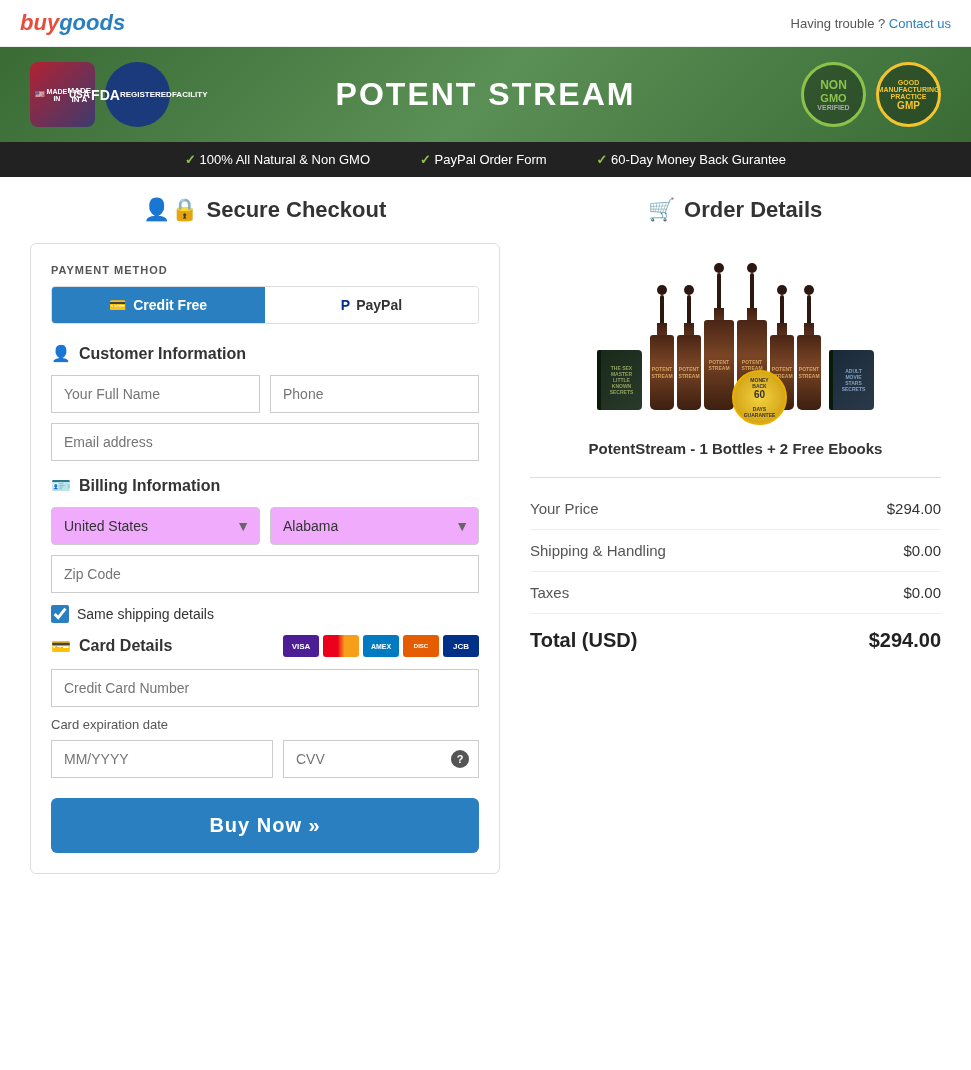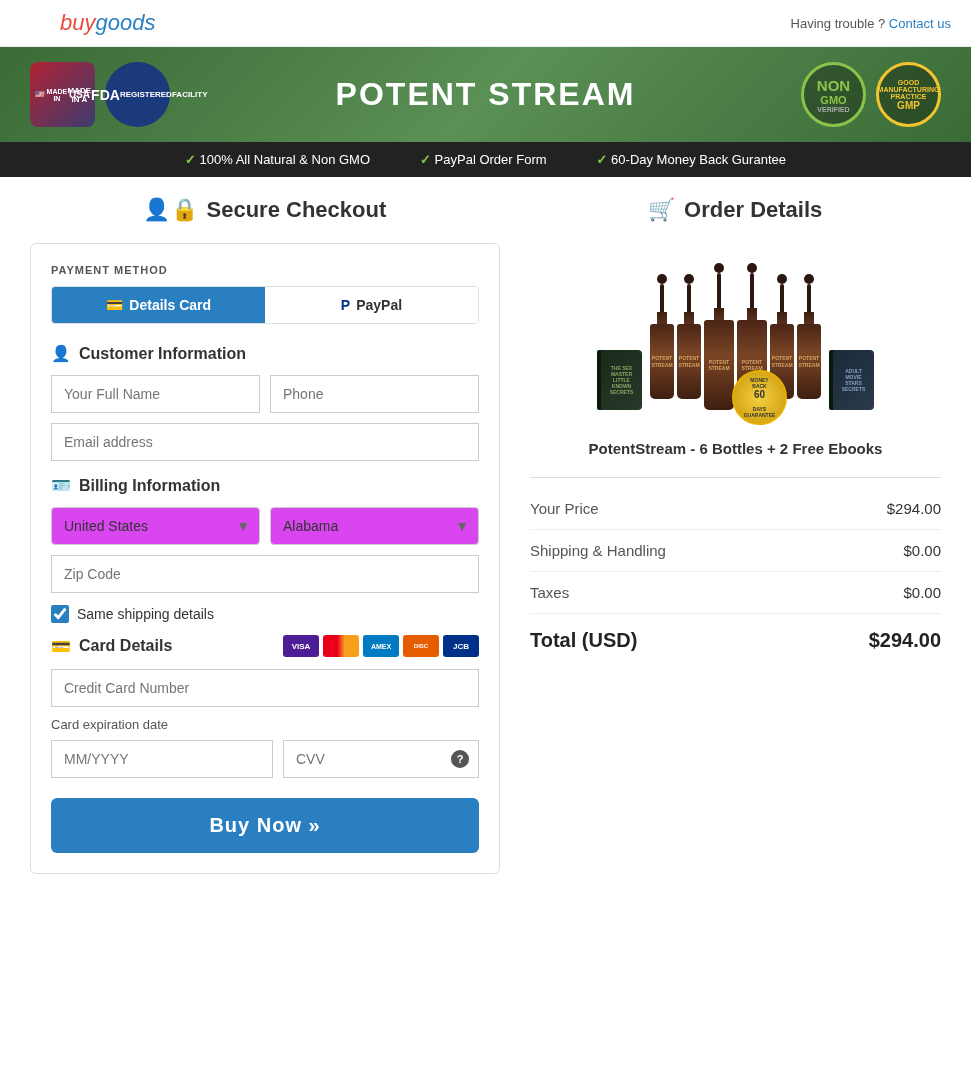--- a/index.html
+++ b/index.html
@@ -8,24 +8,23 @@
     
     .header {
       display: flex;
       align-items: center;
       justify-content: space-between;
       padding: 10px 20px;
       border-bottom: 1px solid #eee;
     }
     .logo {
       font-size: 22px;
-      font-weight: normal;
+      font-weight: bold;
       color: #2a7fc1;
       font-style: italic;
-      margin-left: 40px;
     }
     .logo span { color: #e74c3c; }
     .header-right {
       font-size: 13px;
       color: #555;
     }
     .header-right a {
       color: #2a7fc1;
       text-decoration: none;
     }
@@ -223,21 +222,21 @@
       flex: 1;
     }
     .form-select {
       width: 100%;
       padding: 10px 12px;
       border: 1px solid #ccc;
       border-radius: 4px;
       font-size: 14px;
       color: #333;
       appearance: none;
-      background: #d946ef;
+      background: #f0abfc;
       cursor: pointer;
       outline: none;
     }
     .select-arrow {
       position: absolute;
       right: 10px;
       top: 50%;
       transform: translateY(-50%);
       pointer-events: none;
       color: #666;
@@ -376,21 +375,21 @@
       padding: 15px 0;
       font-size: 20px;
       font-weight: bold;
       color: #222;
     }
 
     
     .bottles-visual {
       display: flex;
       justify-content: center;
-      align-items: center;
+      align-items: flex-end;
       gap: 3px;
       padding: 20px 0;
     }
     .b {
       display: flex;
       flex-direction: column;
       align-items: center;
     }
     .b-dropper {
       width: 4px;
@@ -479,21 +478,21 @@
       <span style="font-size:14px;font-weight:900;">FDA</span>
         <br>
       <span>REGISTERED</span>
         <br>
       <span>FACILITY</span>
     </div>
   </div>
   <div class="banner-title">POTENT STREAM</div>
   <div class="banner-right-badges">
     <div class="badge-nongmo">
-      <span style="font-size:15px;color:#8bc34a;font-weight:900;">NON</span>
+      <span style="font-size:12px;color:#8bc34a;font-weight:900;">NON</span>
       <span style="font-size:11px;color:#8bc34a;font-weight:900;">GMO</span>
       <span style="font-size:7px;color:#aaa;">VERIFIED</span>
     </div>
     <div class="badge-gmp">
       <span style="font-size:7px;">GOOD</span>
       <span style="font-size:7px;">MANUFACTURING</span>
       <span style="font-size:7px;">PRACTICE</span>
       <span style="font-size:10px;font-weight:900;">GMP</span>
     </div>
   </div>
@@ -512,21 +511,21 @@
       <span>👤🔒</span>
       <span>Secure Checkout</span>
     </div>
 
     <div class="payment-box">
       
       <div class="payment-method-label">PAYMENT METHOD</div>
       <div class="payment-tabs">
         <button class="tab-btn active">
           <span>💳</span>
-          <span>Details Card</span>
+          <span>Credit Free</span>
         </button>
         <button class="tab-btn inactive">
           <span style="color:#003087;font-weight:bold;">P</span>
           <span>PayPal</span>
         </button>
       </div>
 
       
       <div class="subsection-title">
         <span>👤</span>
@@ -665,21 +664,21 @@
           <div class="b-neck"></div>
           <div class="b-body">
               <div class="b-label-text">POTENT<br>STREAM</div>
             </div>
         </div>
 
         <div class="book-item" style="align-self:flex-end;margin-left:5px;background:linear-gradient(135deg,#1a2a3a,#2a3a4a);color:#80a0c0;">ADULT<br>MOVIE<br>STARS<br>SECRETS</div>
       </div>
     </div>
 
-    <div class="product-name">PotentStream - 6 Bottles + 2 Free Ebooks</div>
+    <div class="product-name">PotentStream - 1 Bottles + 2 Free Ebooks</div>
 
     <hr class="order-divider">
 
     <div class="order-row">
       <span class="order-row-label">Your Price</span>
       <span class="order-row-value">$294.00</span>
     </div>
     <div class="order-row">
       <span class="order-row-label">Shipping &amp; Handling</span>
       <span class="order-row-value">$0.00</span>

